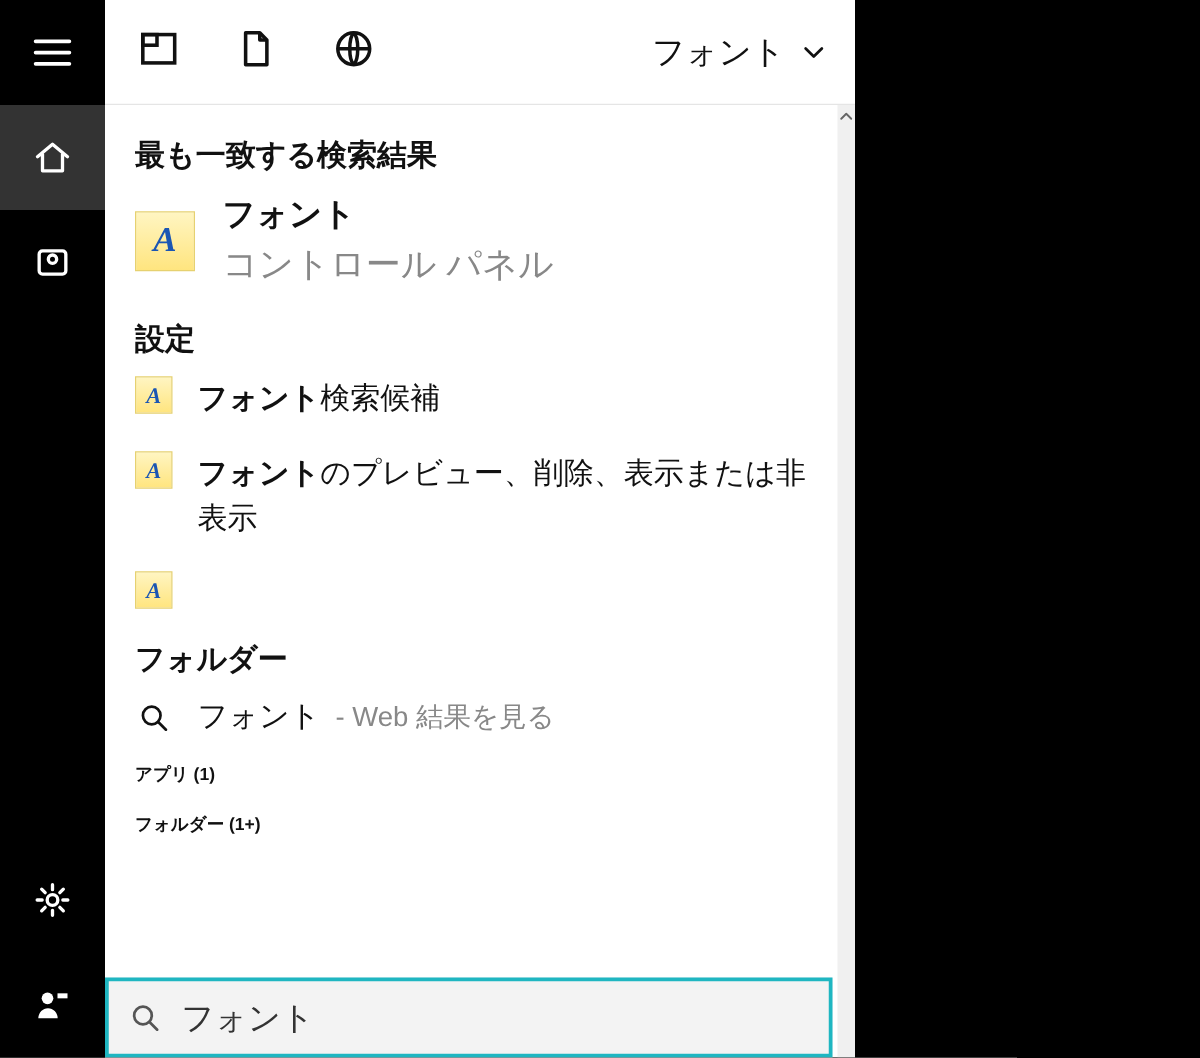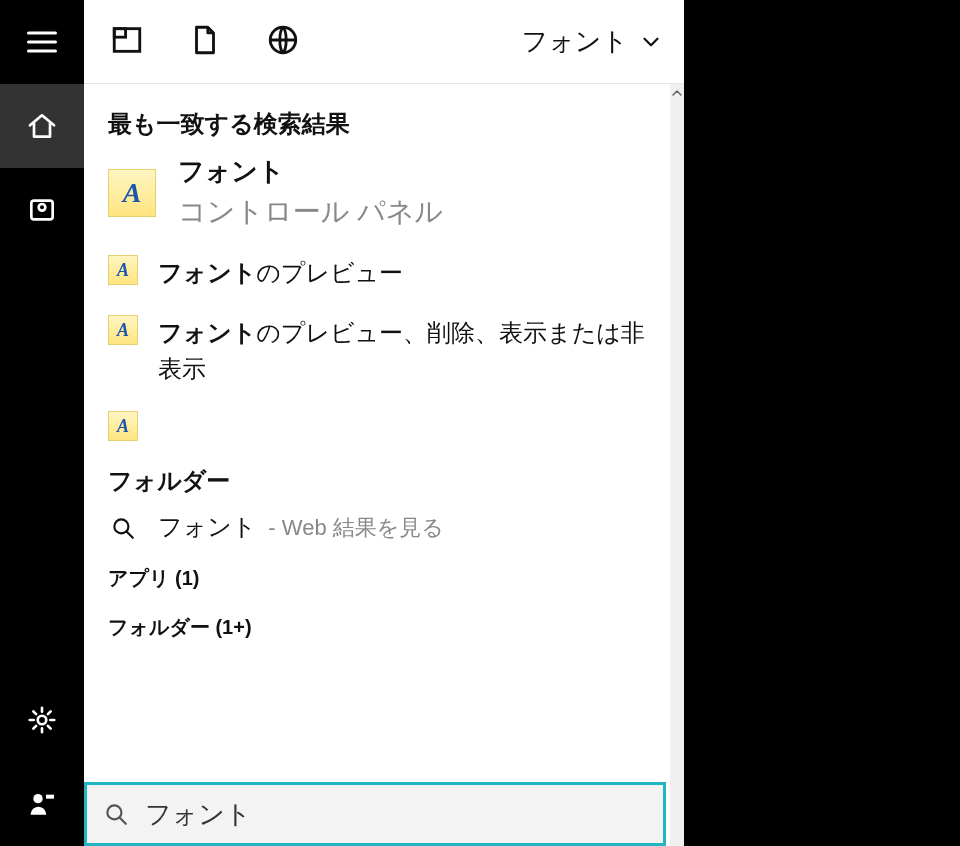--- a/index.html
+++ b/index.html
@@ -193,21 +193,21 @@
     font-size: 24px;
     color: #111;
   }
   .web-row .suffix {
     font-size: 22px;
     color: #888;
     margin-left: 6px;
   }
 
   .cat-count {
-    font-size: 20px;
+    font-size: 14px;
     font-weight: 700;
     color: #111;
     margin: 4px 0 22px 0;
   }
 
   
   .search-box {
     position: absolute;
     left: 84px;
     bottom: 0;
@@ -312,24 +312,25 @@
         <div class="section-header">最も一致する検索結果</div>
 
         <div class="best-match">
           <div class="icon">A</div>
           <div>
             <div class="title">フォント</div>
             <div class="subtitle">コントロール パネル</div>
           </div>
         </div>
 
+        <div class="section-header">設定</div>
 
         <div class="setting-row">
           <div class="icon-sm">A</div>
-          <div class="label"><span class="bold">フォント</span><span>のプレビュー</span></div>
+          <div class="label"><span class="bold">フォント</span><span>検索候補</span></div>
         </div>
 
         <div class="setting-row wrap">
           <div class="icon-sm">A</div>
           <div class="label"><span class="bold">フォント</span><span>のプレビュー、削除、表示または非表示</span></div>
         </div>
 
         <div class="setting-row">
           <div class="icon-sm">A</div>
         </div>

